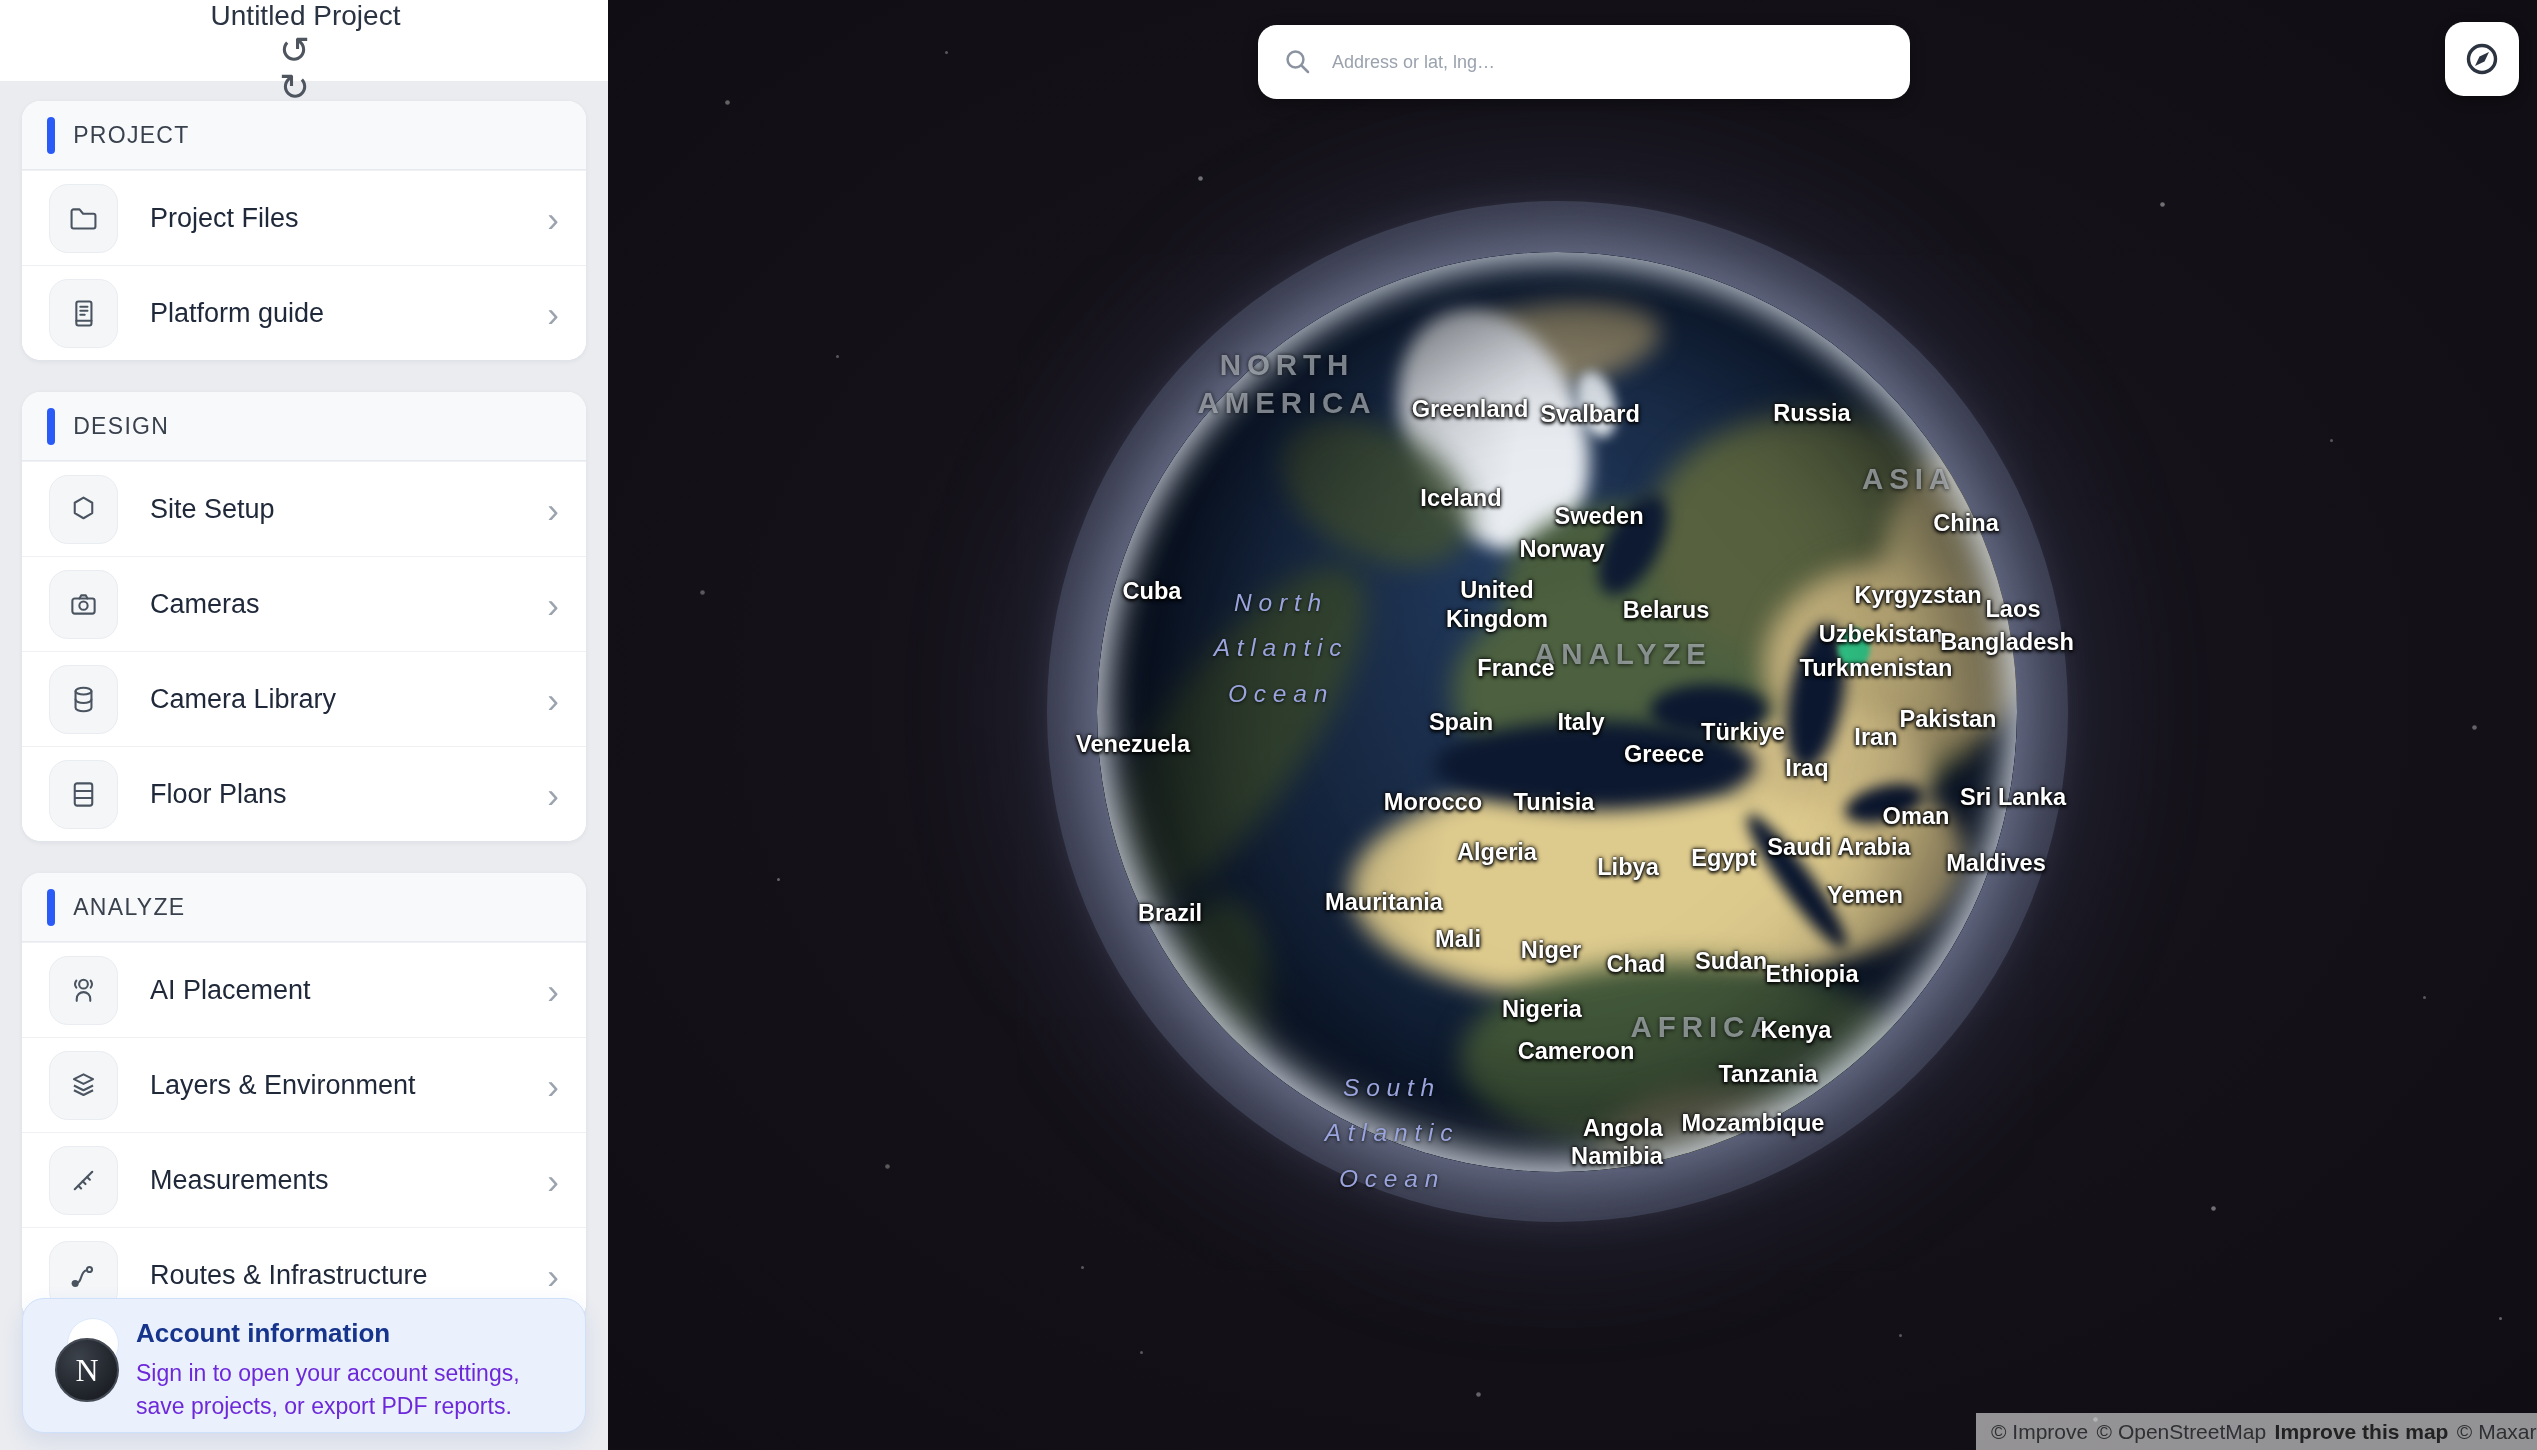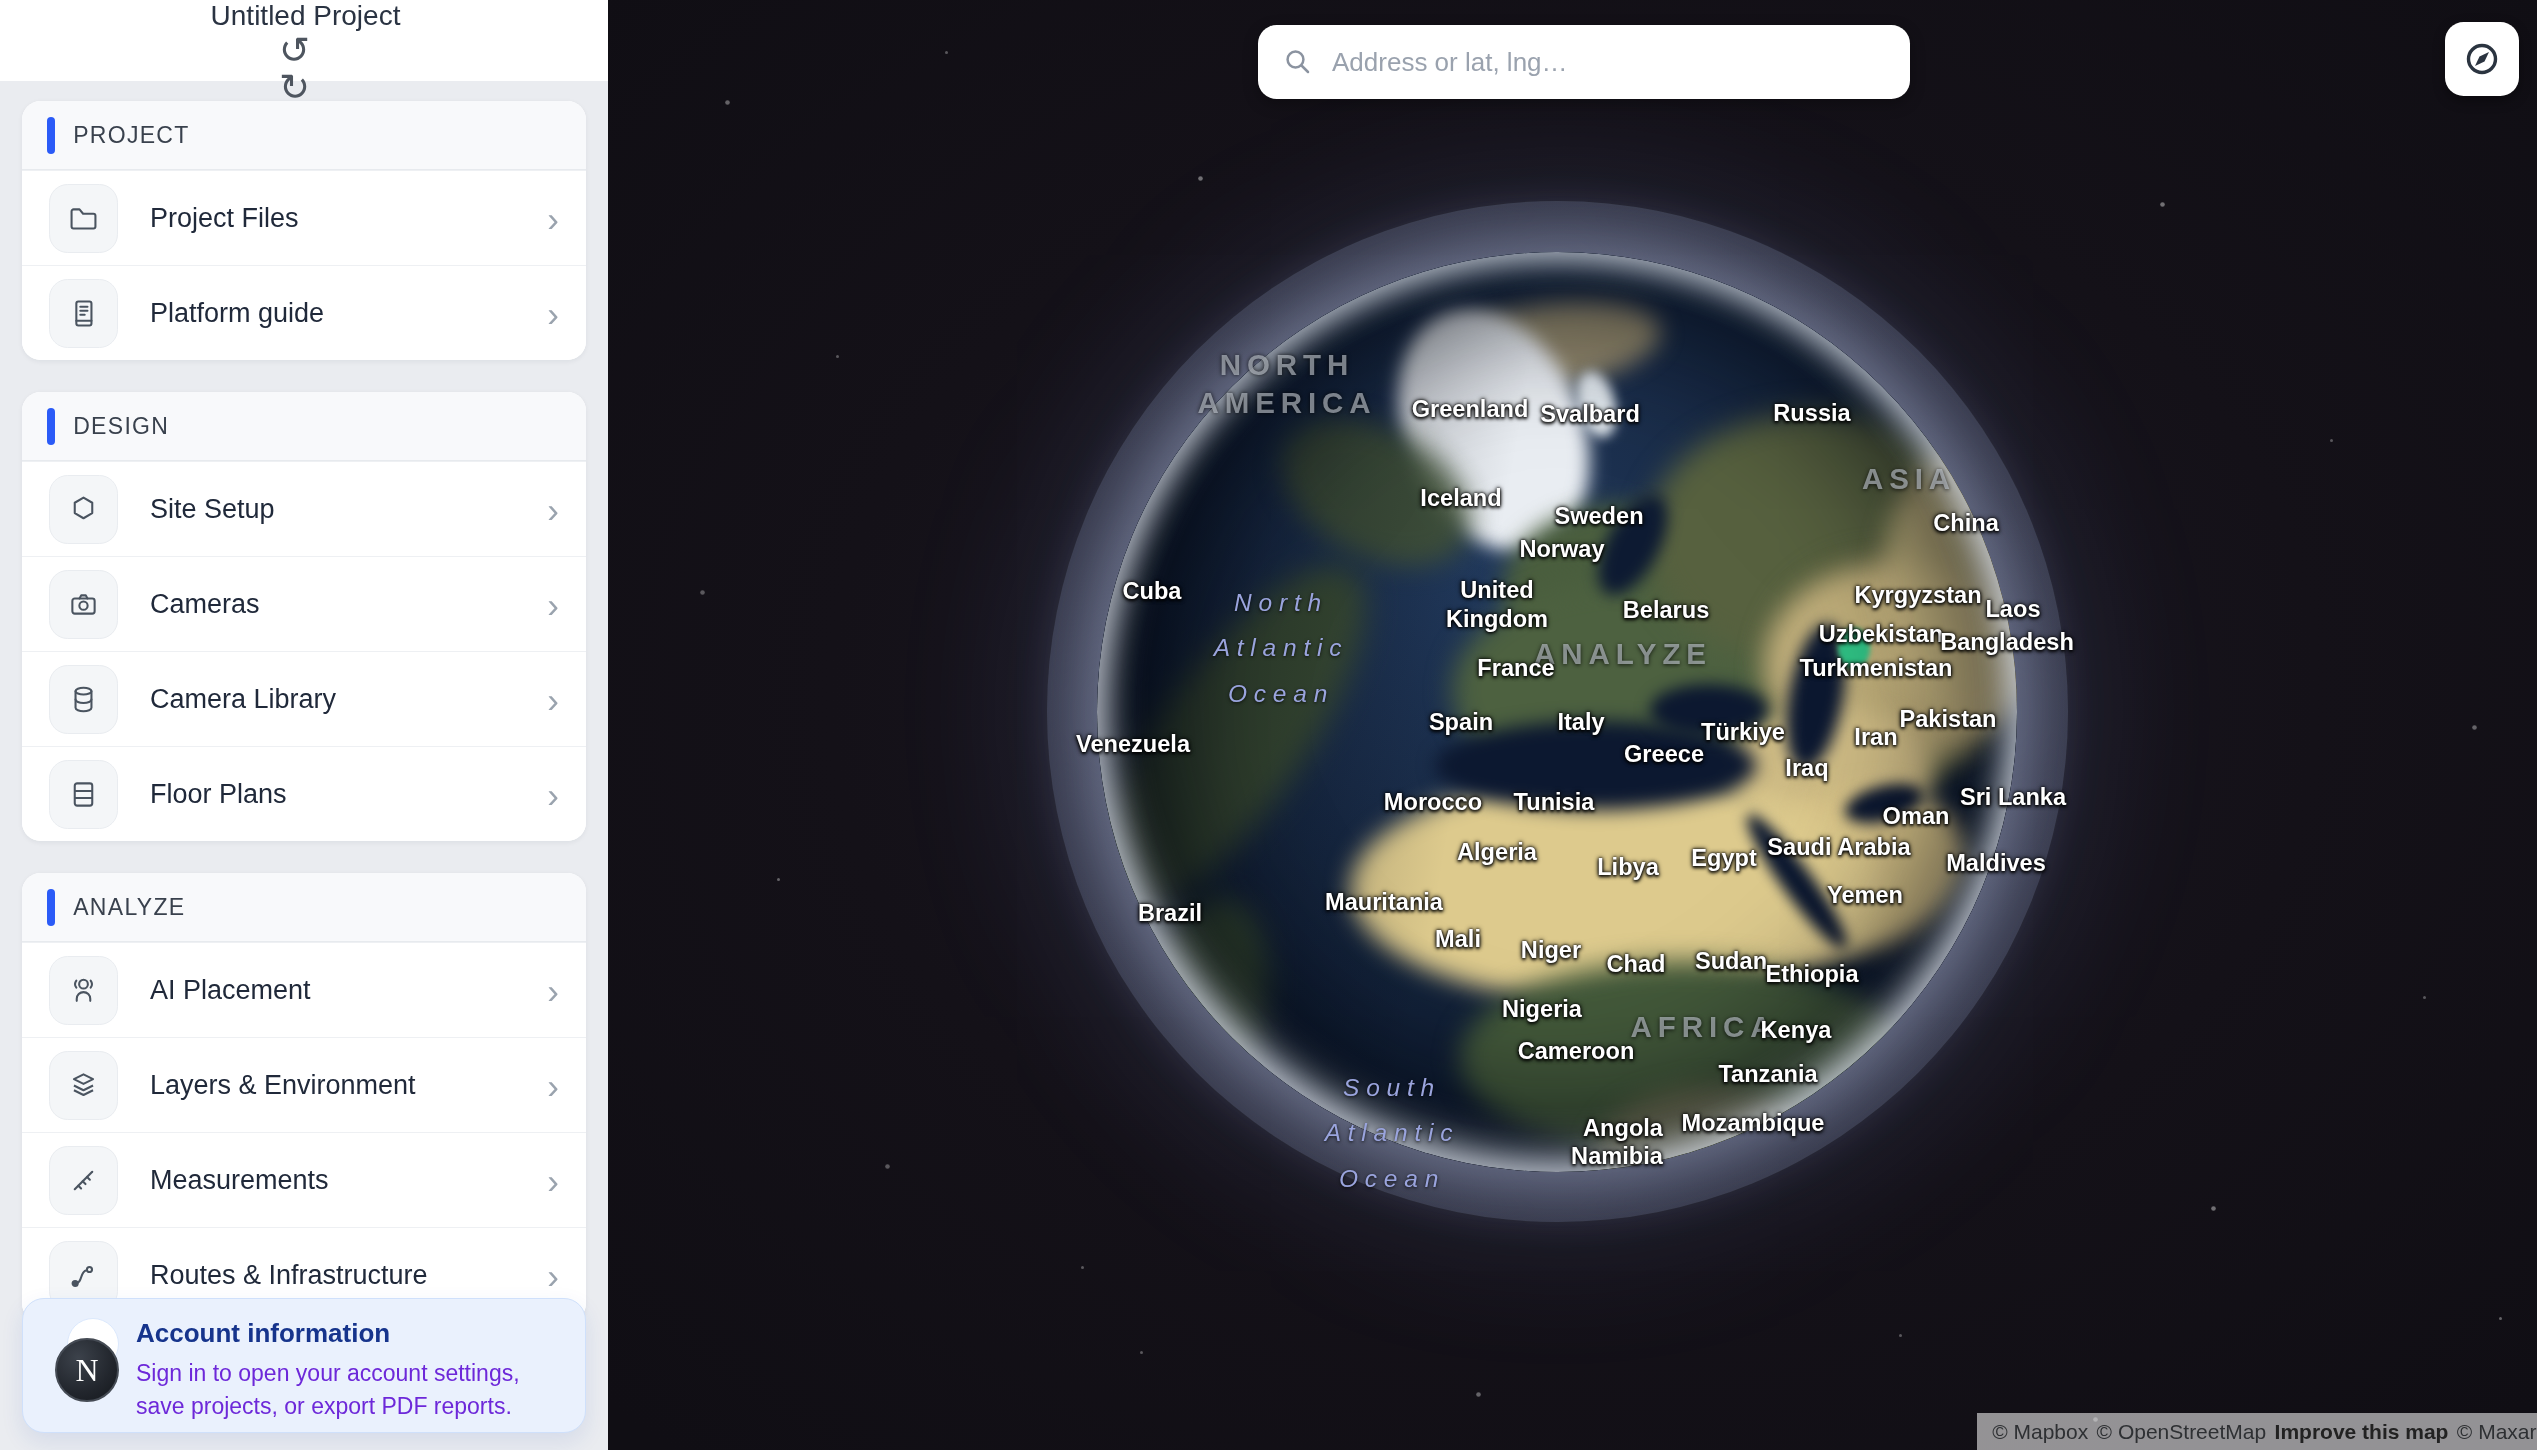--- a/index.html
+++ b/index.html
@@ -41,21 +41,21 @@
     text-shadow:0 0 2.5px #000, 0 0 5px rgba(0,0,0,.95), 0 1.7px 3.4px rgba(0,0,0,.9);}
   .maplabel.continent{font-size:29.5px;font-weight:700;color:rgba(196,201,210,.62);letter-spacing:5.9px;line-height:1.3;
     text-shadow:0 0.8px 4.2px rgba(0,0,0,.75);}
   .maplabel.ocean{font-size:24.5px;font-style:italic;color:#9aa4dd;letter-spacing:6.8px;line-height:1.85;
     text-shadow:0 0.8px 3.4px rgba(0,0,0,.8);}
 
   
   .searchbar{position:absolute;left:1258px;top:25px;width:652px;height:74px;background:#ffffff;border-radius:18.6px;
     display:flex;align-items:center;box-shadow:0 5px 15px rgba(0,0,0,.30);}
   .searchbar svg{margin:0 17px 0 25px;flex:0 0 auto;}
-  .searchbar input{flex:1;border:none;outline:none;background:transparent;font-size:26px;color:#2a3342;padding-right:20px;}
+  .searchbar input{flex:1;border:none;outline:none;background:transparent;font-size:18px;color:#2a3342;padding-right:20px;}
   .searchbar input::placeholder{color:#9aa2ae;}
 
   
   .compass-btn{position:absolute;right:18.6px;top:22px;width:74px;height:74px;background:#ffffff;border-radius:18.6px;
     display:flex;align-items:center;justify-content:center;box-shadow:0 4.2px 11.8px rgba(0,0,0,.35);cursor:pointer;}
 
   
   .attrib{position:absolute;right:-13.5px;bottom:0;height:37px;display:flex;align-items:center;gap:8.4px;
     background:rgba(255,255,255,.55);padding:0 15px;font-size:21px;color:#2e3033;white-space:nowrap;}
   .attrib .bold{font-weight:700;color:#222;}
@@ -211,21 +211,21 @@
     </div>
 
     <div class="compass-btn">
       <svg width="44" height="44" viewBox="0 0 44 44">
         <circle cx="22" cy="22" r="13.5" fill="none" stroke="#2b3440" stroke-width="3.4"></circle>
         <path d="M29 15 L24.5 24.5 L15 29 L19.5 19.5 Z" fill="#2b3440"></path>
       </svg>
     </div>
 
     <div class="attrib">
-      <span>© Mapbox</span>
+      <span>© Improve</span>
       <span>© OpenStreetMap</span>
       <span class="bold">Improve this map</span>
       <span>© Maxar</span>
     </div>
   </div>
 
   <div class="sidebar">
 
     <div class="sb-header">
       <span class="sb-title">Untitled Project</span>

